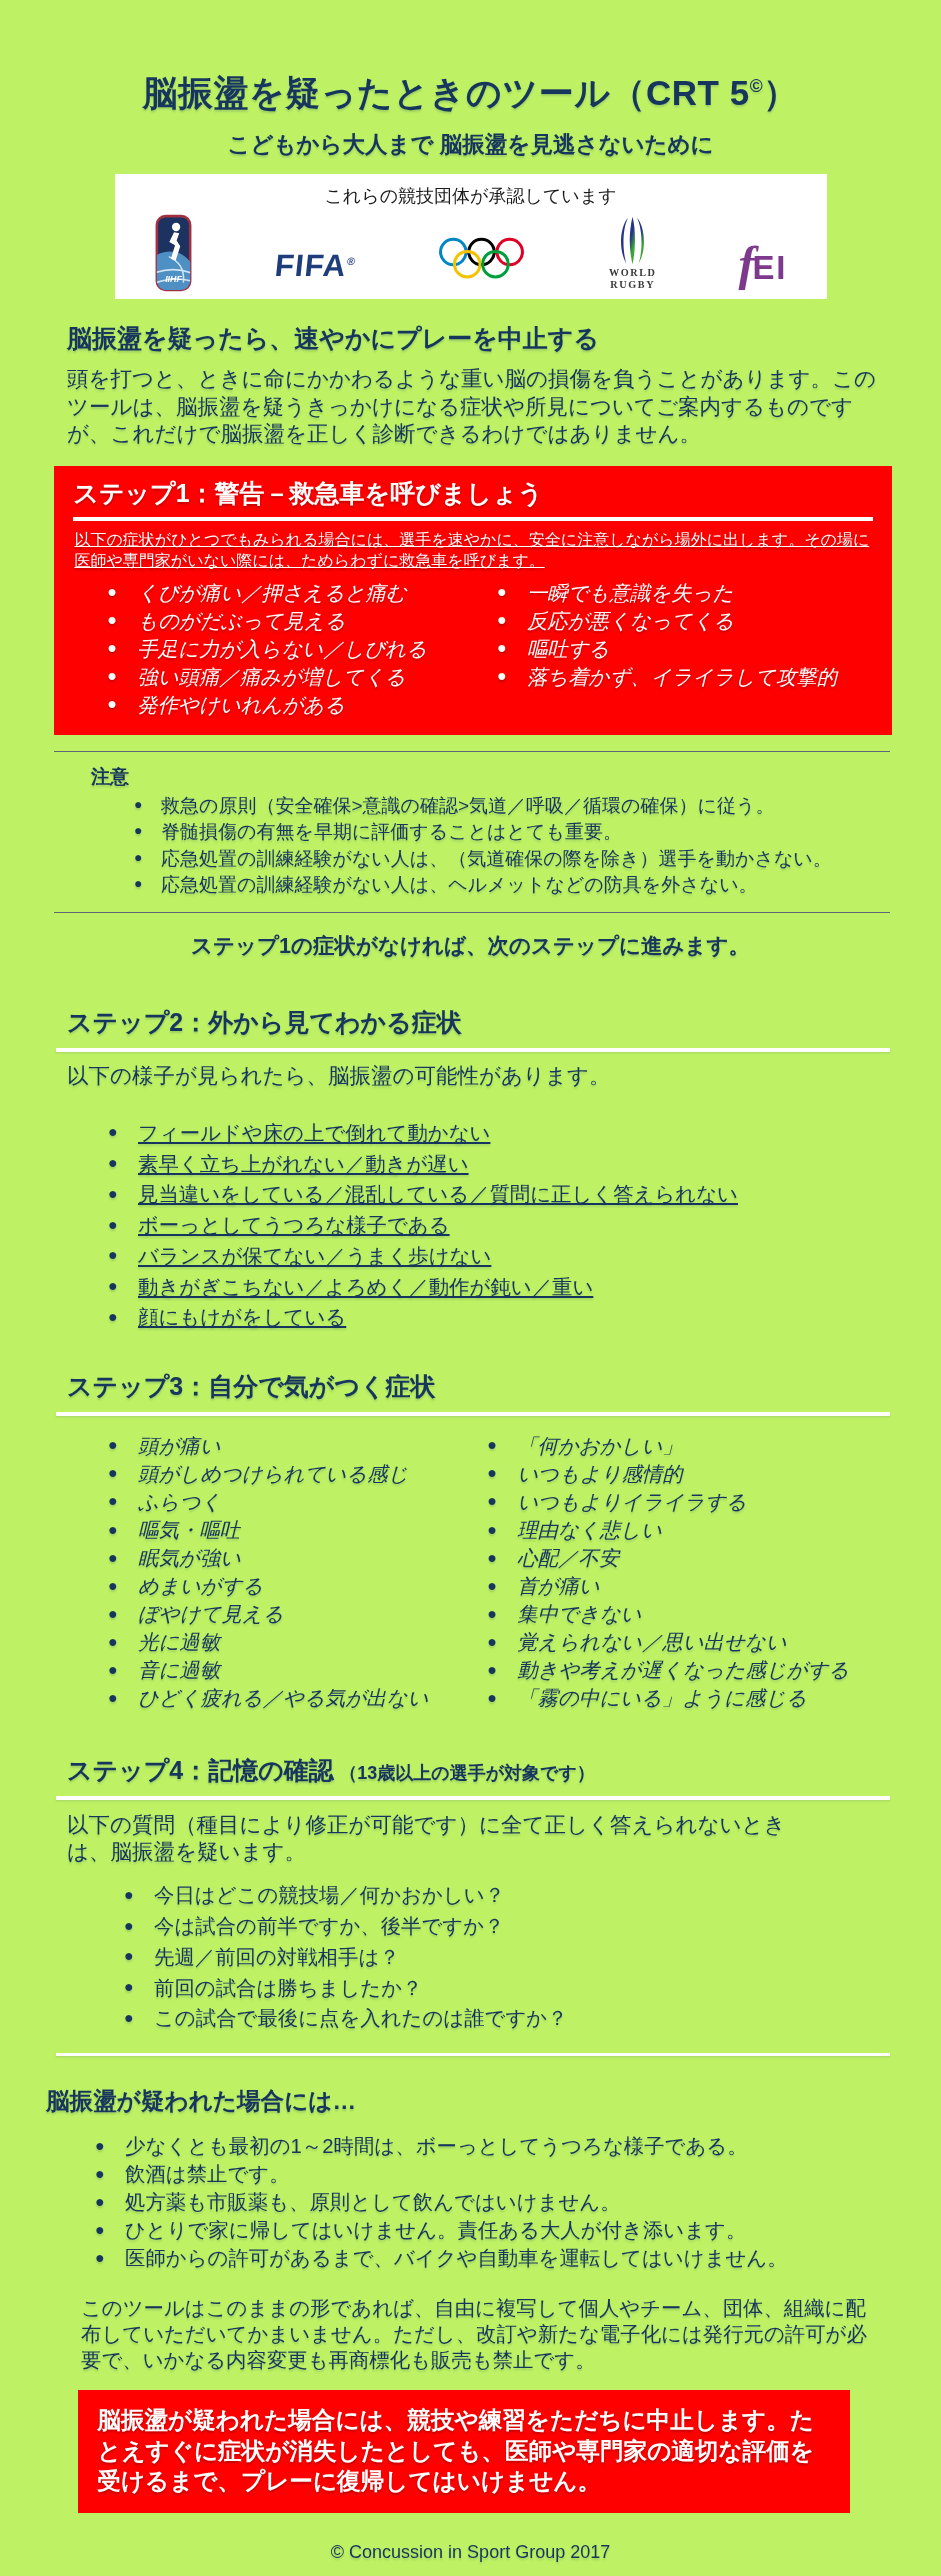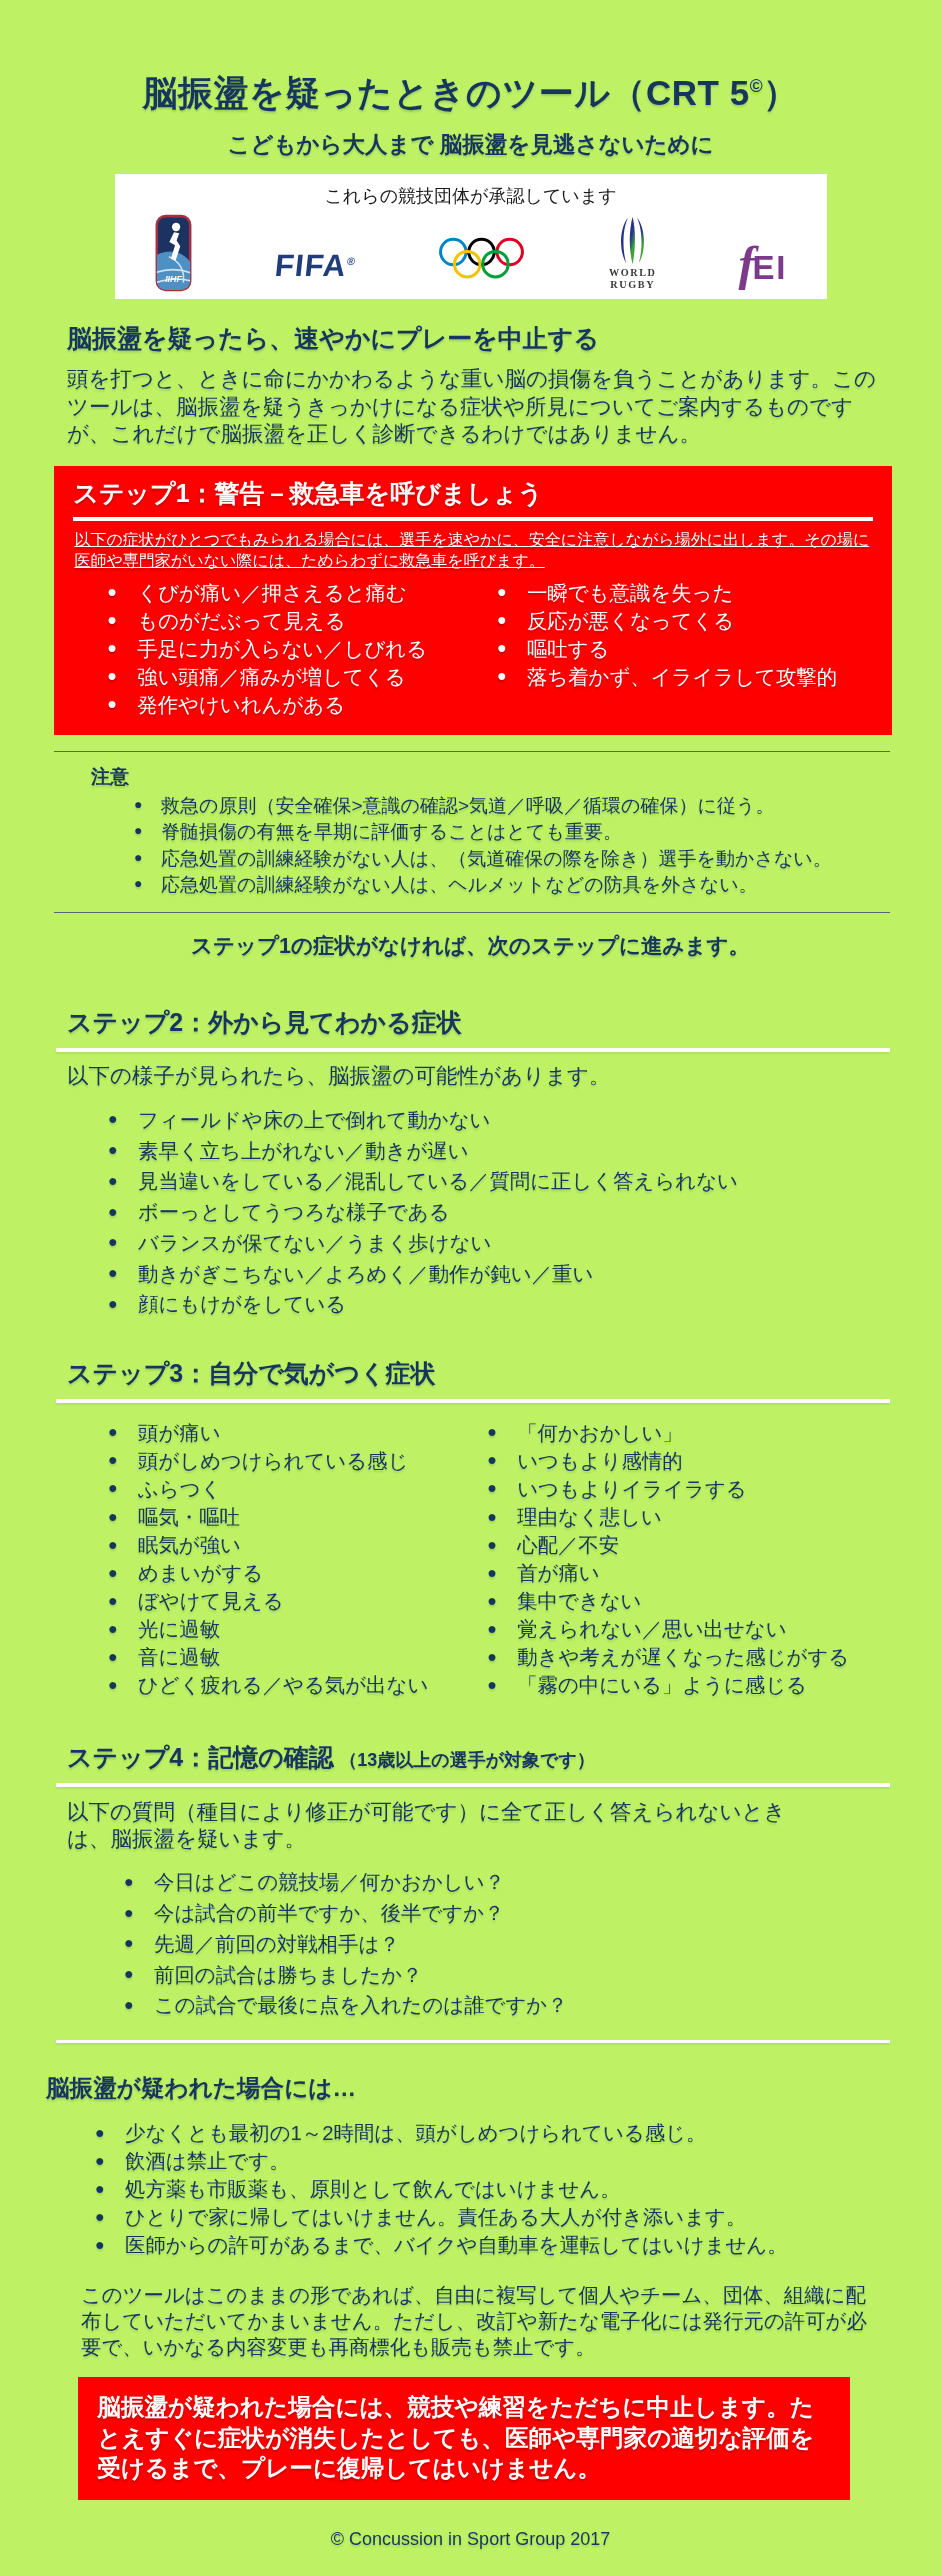--- a/index.html
+++ b/index.html
@@ -103,25 +103,25 @@
     padding:10.7px 19.3px 14px;
     text-shadow:0 1.6px 2.1px rgba(110,0,0,.4);
   }
   .red-heading{margin:0;font-size:25px;font-weight:bold;}
   .white-rule{height:3.2px;background:#ffffff;margin:7.5px 0 0;}
   .red-body{margin:9.7px 1.1px 0;font-size:16px;line-height:1.3;text-decoration:underline;}
   
   ul{list-style:none;margin:0;padding:0;}
   li{position:relative;padding-left:30px;margin-bottom:3.2px;line-height:1.22;}
   li::before{content:"●";position:absolute;left:0;top:1.6px;font-size:16px;}
-  .two-col{display:grid;}
+  .two-col{display:grid;font-style:italic;}
   .redbox .two-col{grid-template-columns:53% 47%;margin-top:8.6px;font-size:20.4px;}
   .redbox .col-left{padding-left:34px;}
   .blue-list{font-size:20.4px;}
-  .step2-list{margin:17px 54px 0;padding-left:54px;}
+  .step2-list{margin:30px 54px 0;padding-left:54px;text-decoration:underline;}
   .step2-list li{margin-bottom:5.9px;}
   .step3-cols{grid-template-columns:52% 48%;margin:18px 54px 0;font-size:20.4px;}
   .step3-cols .col-left{padding-left:54px;}
   .step3-cols li{margin-bottom:3.2px;}
   .step4-list{margin:17px 54px 0;padding-left:70px;}
   .step4-list li{margin-bottom:5.9px;}
   .caution{margin:11.8px 64px 0 91px;}
   .caution-heading{margin:0;font-size:19px;font-weight:bold;}
   .caution-list{margin-top:4.3px;padding-left:43px;font-size:19px;}
   .caution-list li{margin-bottom:3.2px;padding-left:27px;}
@@ -320,21 +320,21 @@
         <li>前回の試合は勝ちましたか？</li>
         <li>この試合で最後に点を入れたのは誰ですか？</li>
       </ul>
   </section>
 
   <div class="white-separator"></div>
 
   <section>
     <h2 class="suspected-heading">脳振盪が疑われた場合には…</h2>
     <ul class="blue-list suspected-list">
-        <li>少なくとも最初の1～2時間は、頭がしめつけられている感じ。</li>
+        <li>少なくとも最初の1～2時間は、ボーっとしてうつろな様子である。</li>
         <li>飲酒は禁止です。</li>
         <li>処方薬も市販薬も、原則として飲んではいけません。</li>
         <li>ひとりで家に帰してはいけません。責任ある大人が付き添います。</li>
         <li>医師からの許可があるまで、バイクや自動車を運転してはいけません。</li>
       </ul>
   </section>
 
   <p class="license">このツールはこのままの形であれば、自由に複写して個人やチーム、団体、組織に配布していただいてかまいません。ただし、改訂や新たな電子化には発行元の許可が必要で、いかなる内容変更も再商標化も販売も禁止です。</p>
 
   <section class="redbox final">

